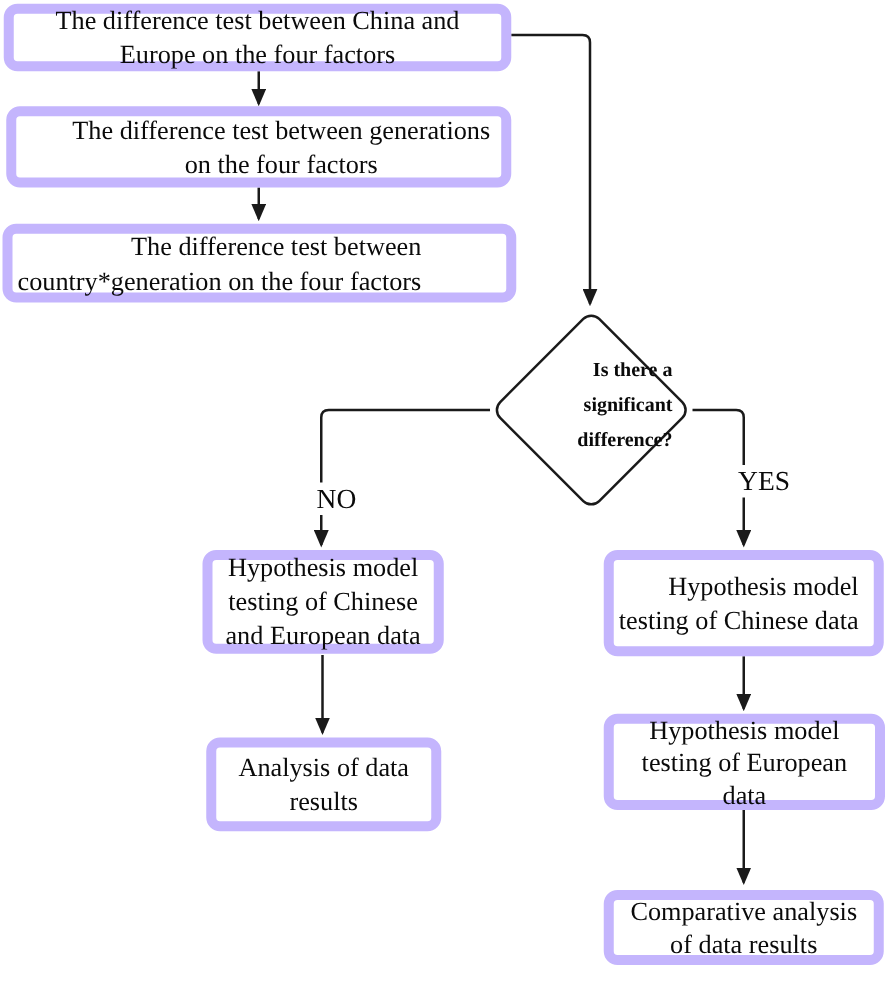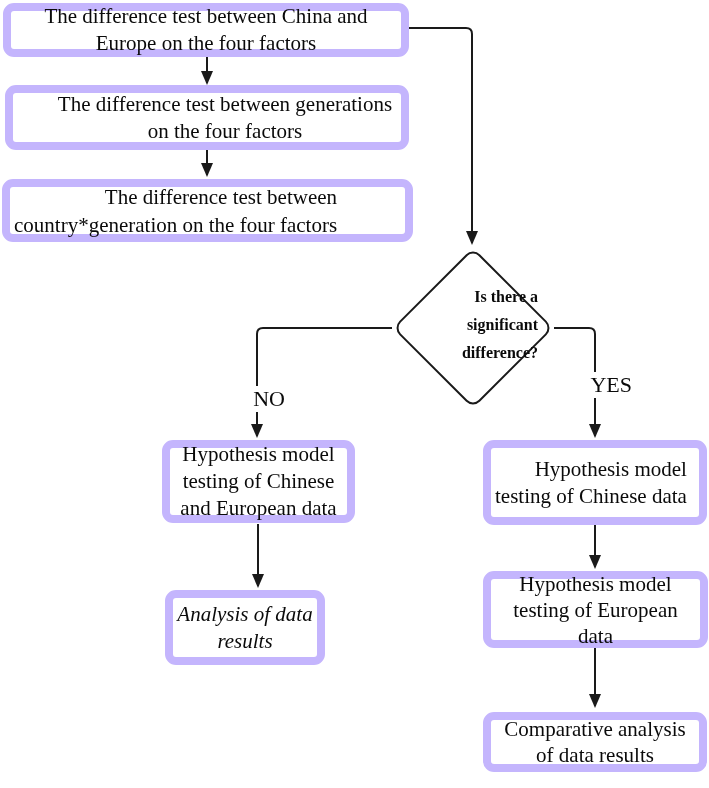--- a/index.html
+++ b/index.html
@@ -79,21 +79,21 @@
     font-family: Liberation Serif, serif;
   }
   .branch-label.no  { left: 225px; top: 386px; width: 60px; }
   .branch-label.yes { left: 562px; top: 372px; width: 70px; }
 
   
   .n-b1   { left: 3px;   top: 3px;   width: 406px; height: 54px; }
   .n-b2   { left: 5px;   top: 85px;  width: 404px; height: 65px; padding-left: 36px; }
   .n-b3   { left: 2px;   top: 179px; width: 411px; height: 63px; line-height: 28px; }
   .n-no1  { left: 162px; top: 440px; width: 193px; height: 83px; }
-  .n-no2  { left: 165px; top: 590px; width: 160px; height: 75px; font-style: italic; }
+  .n-no2  { left: 165px; top: 590px; width: 188px; height: 75px; }
   .n-yes1 { left: 483px; top: 440px; width: 224px; height: 85px; padding-left: 5px; }
   .n-yes2 { left: 483px; top: 571px; width: 225px; height: 77px; line-height: 26px; }
   .n-yes3 { left: 483px; top: 712px; width: 224px; height: 60px; line-height: 26px; }
 </style>
 </head>
 <body>
 
 <div class="canvas">
 
   <svg class="connector-layer" viewBox="0 0 709 788" xmlns="http://www.w3.org/2000/svg">

